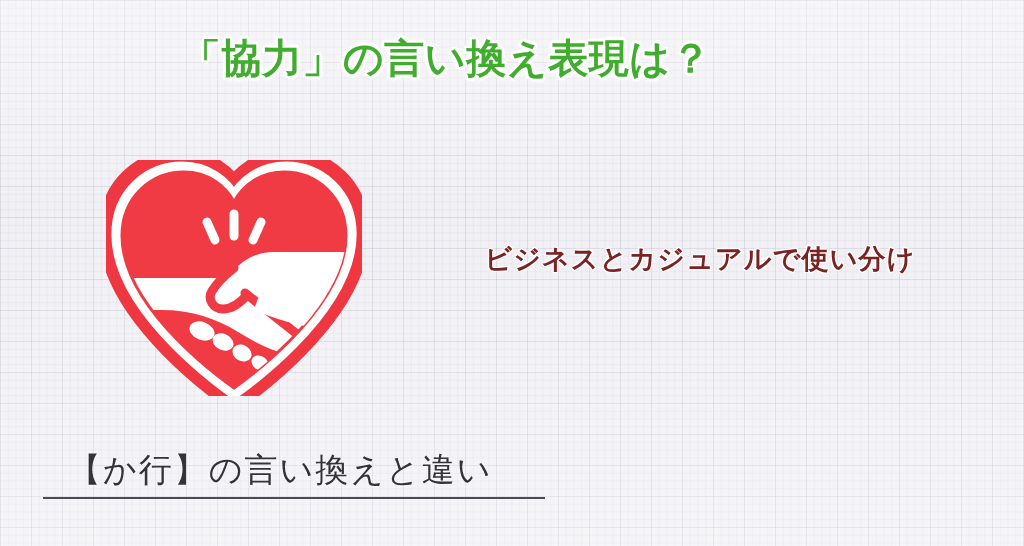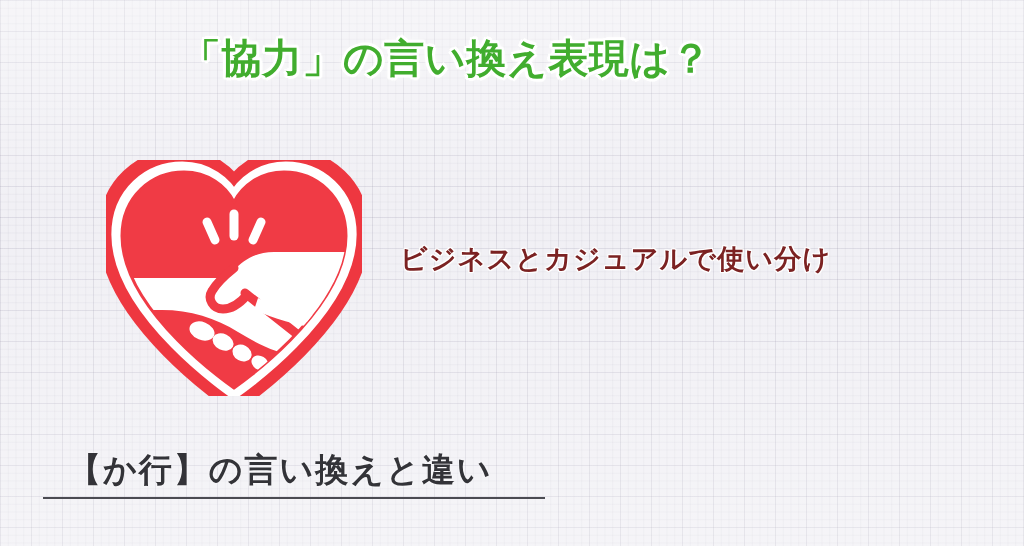--- a/index.html
+++ b/index.html
@@ -72,20 +72,21 @@
     width: 256px;
     height: 236px;
   }
   .badge svg { display: block; width: 100%; height: 100%; }
 
   
   .lead {
     left: 400px;
     top: 232px;
     width: 600px;
+    text-align: center;
     color: #7b2222;
     font-size: 27px;
     font-weight: 700;
     line-height: 54px;
     letter-spacing: 1.2px;
     text-shadow:
        1px  0   0 #ffffff, -1px  0   0 #ffffff,
        0    1px 0 #ffffff,  0   -1px 0 #ffffff,
        1px  1px 0 #ffffff, -1px  1px 0 #ffffff,
        1px -1px 0 #ffffff, -1px -1px 0 #ffffff,
@@ -98,21 +99,21 @@
   .caption {
     left: 43px;
     top: 446px;
     width: 520px;
   }
   .caption-text {
     display: block;
     padding-left: 25px;
     color: #333338;
     font-size: 33px;
-    font-weight: 700;
+    font-weight: 400;
     line-height: 48px;
     letter-spacing: 2px;
     white-space: nowrap;
     text-shadow: 0 0 3px rgba(255,255,255,0.85);
   }
   .caption-rule {
     display: block;
     margin-top: 3px;
     width: 502px;
     height: 2px;

